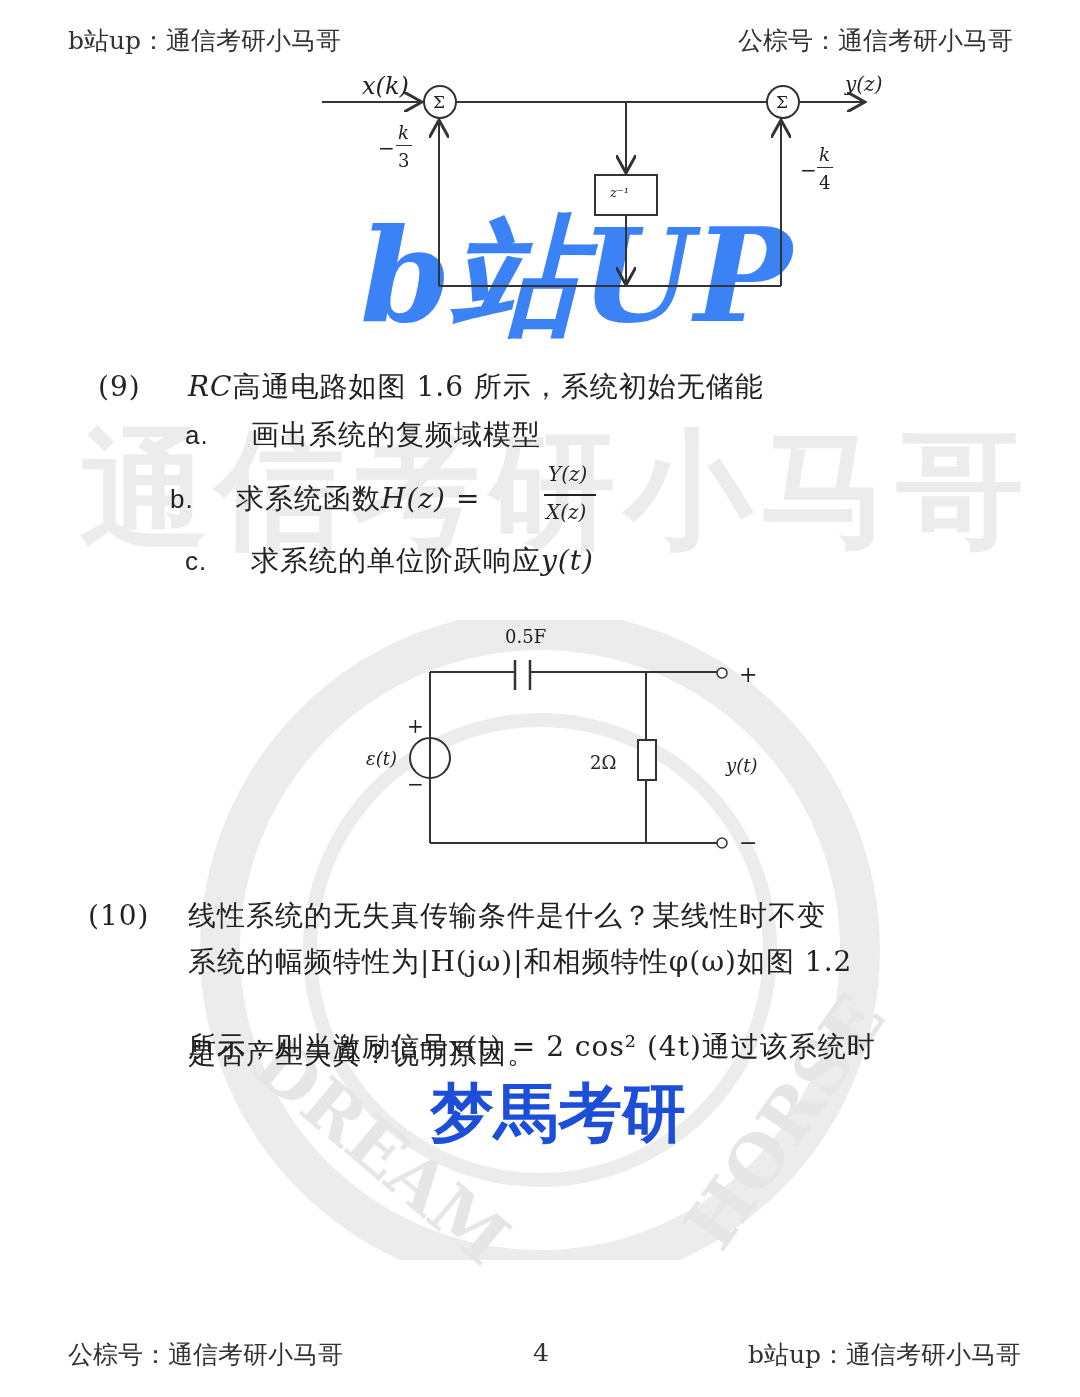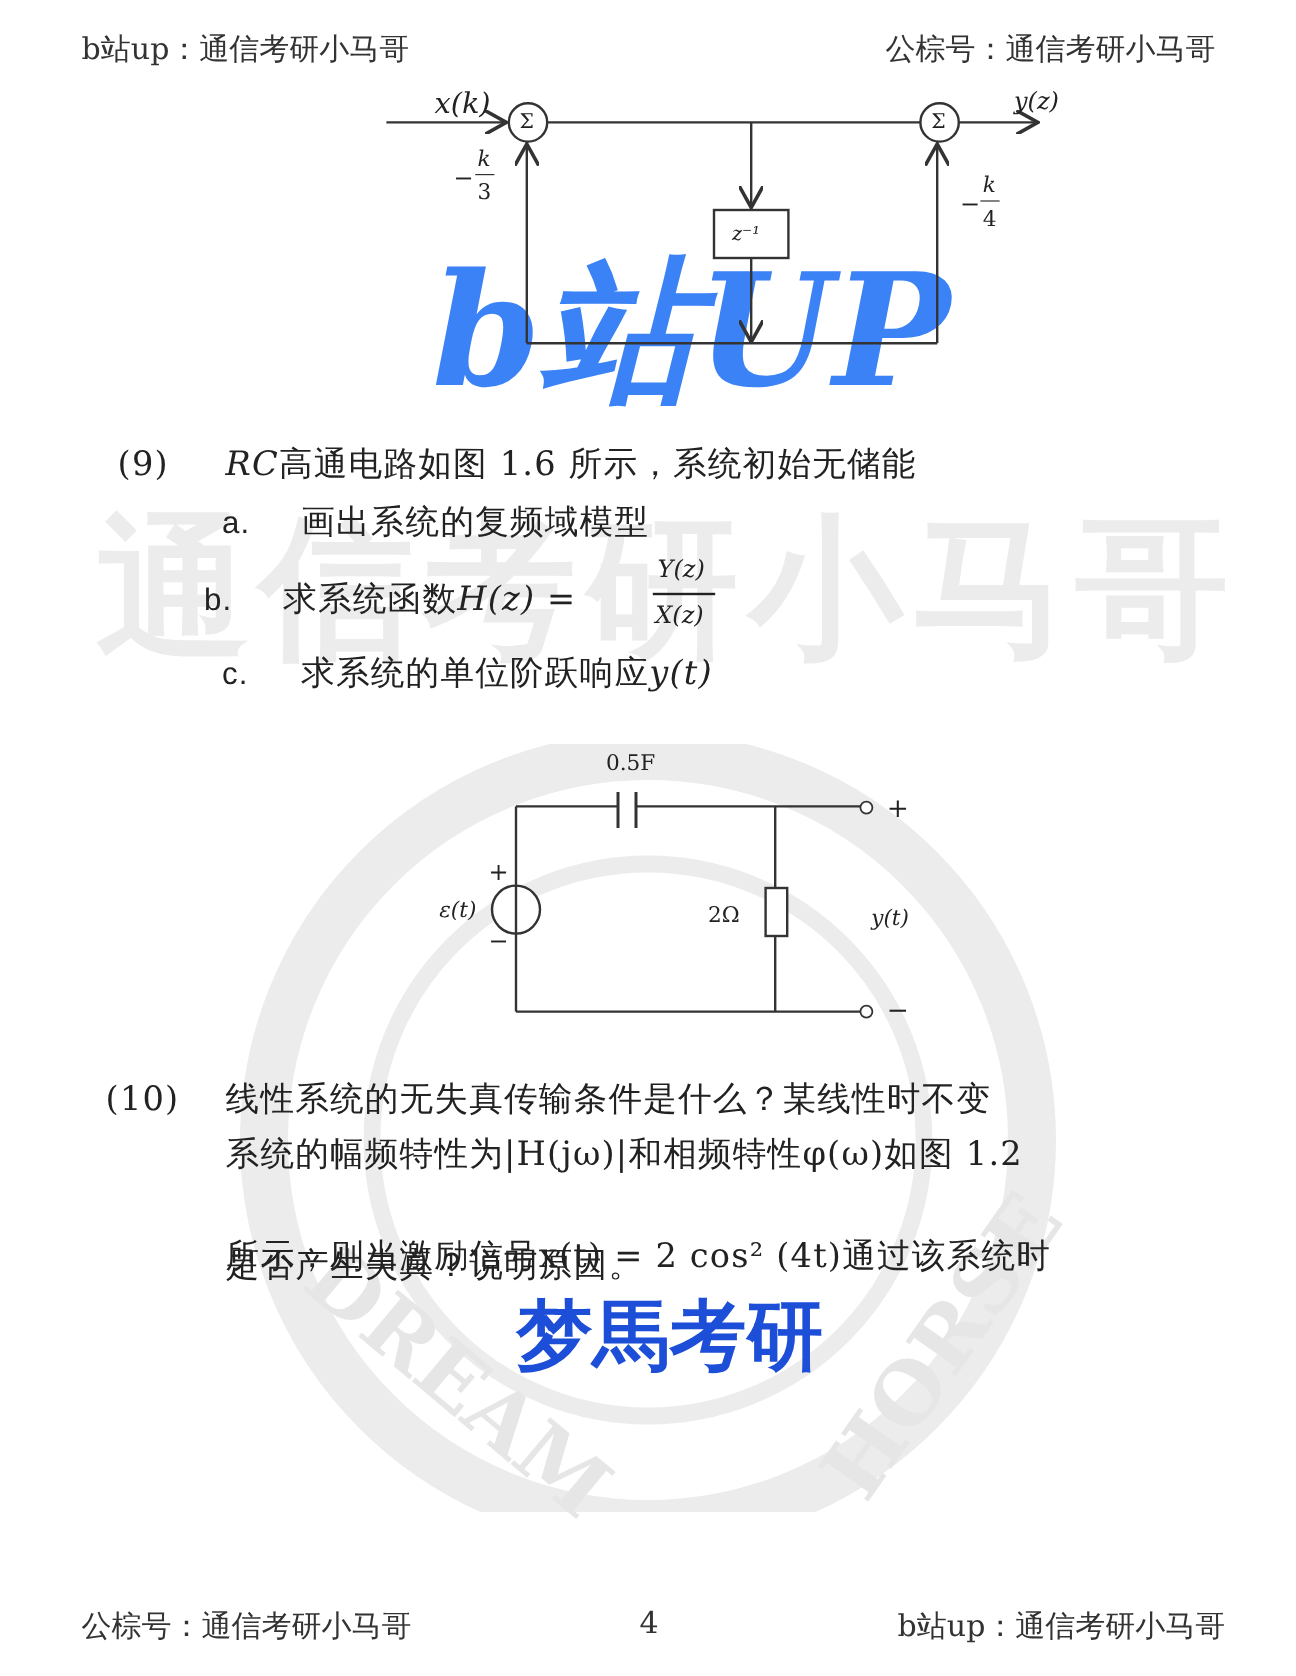--- a/index.html
+++ b/index.html
@@ -46,21 +46,21 @@
   <line x1="326" y1="155" x2="326" y2="225" stroke="#333" stroke-width="2" marker-end="url(#arr)"></line>
 
   <line x1="139" y1="226" x2="481" y2="226" stroke="#333" stroke-width="2"></line>
   <line x1="139" y1="226" x2="139" y2="60" stroke="#333" stroke-width="2" marker-end="url(#arr)"></line>
   <line x1="481" y1="226" x2="481" y2="60" stroke="#333" stroke-width="2" marker-end="url(#arr)"></line>
 </svg>
 <div class="abs math" style="left:362px; top:72px; font-size:24px;">x(k)</div>
 <div class="abs math" style="left:845px; top:72px; font-size:20px;">y(z)</div>
 <div class="abs" style="left:433px; top:92px; font-size:17px;">Σ</div>
 <div class="abs" style="left:776px; top:92px; font-size:17px;">Σ</div>
-<div class="abs math" style="left:610px; top:185px; font-size:16px;">z⁻¹</div>
+<div class="abs math" style="left:610px; top:185px; font-size:13px;">z⁻¹</div>
 
 <div class="abs" style="left:378px; top:136px; font-size:20px;">−</div>
 <div class="abs math" style="left:398px; top:122px; font-size:18px;">k</div>
 <div class="abs" style="left:396px; top:145px; width:16px; border-top:1.5px solid #333;"></div>
 <div class="abs" style="left:398px; top:150px; font-size:18px;">3</div>
 <div class="abs" style="left:800px; top:158px; font-size:20px;">−</div>
 <div class="abs math" style="left:819px; top:144px; font-size:18px;">k</div>
 <div class="abs" style="left:817px; top:167px; width:16px; border-top:1.5px solid #333;"></div>
 <div class="abs" style="left:819px; top:172px; font-size:18px;">4</div>
 

